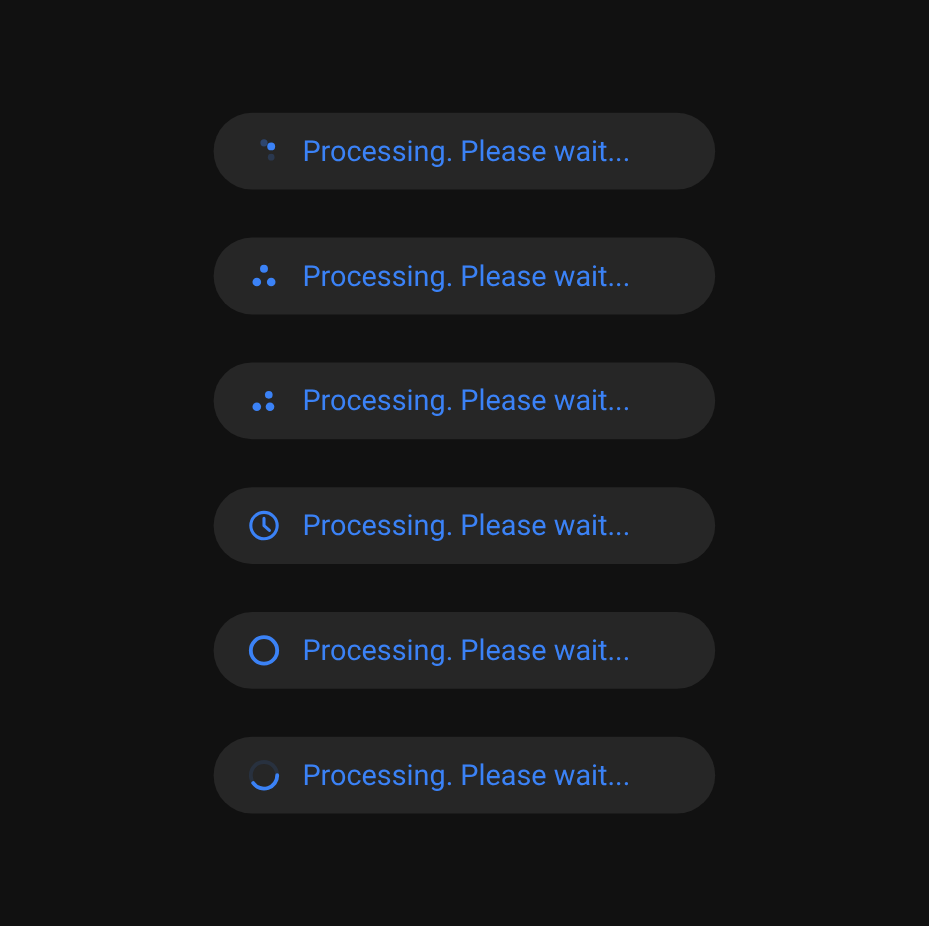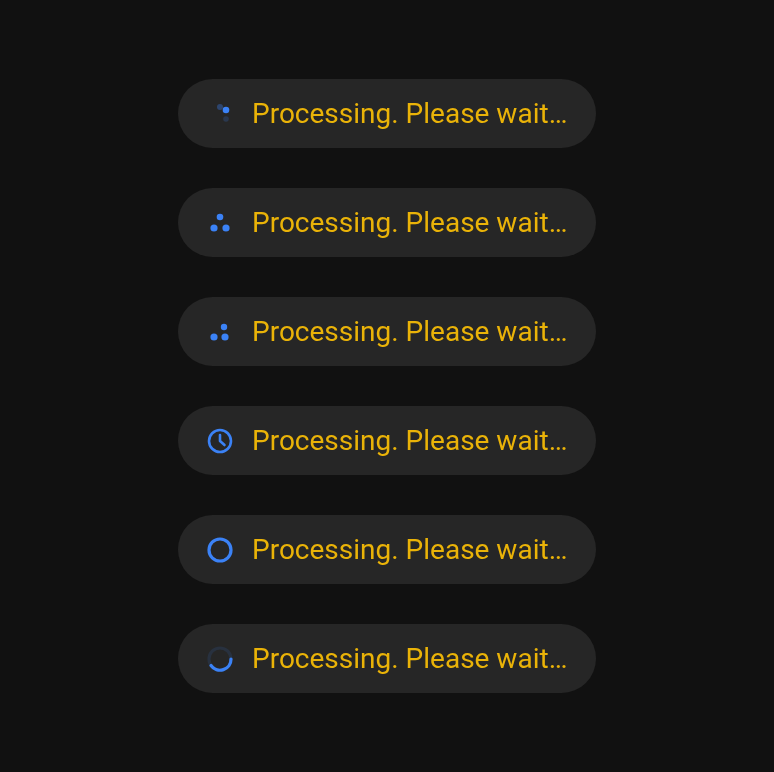--- a/index.html
+++ b/index.html
@@ -22,22 +22,22 @@
     .pill {
       background-color: #262626;
       border-radius: 999px;
       padding: 18px 28px;
       display: flex;
       align-items: center;
       gap: 18px;
       width: 418px;
     }
     .pill-text {
-      color: #eab308;
-      font-size: 28px;
+      color: #3b82f6;
+      font-size: 24px;
       font-weight: 400;
       white-space: nowrap;
       overflow: hidden;
       text-overflow: ellipsis;
     }
     .icon-box {
       width: 28px;
       height: 28px;
       display: flex;
       align-items: center;

